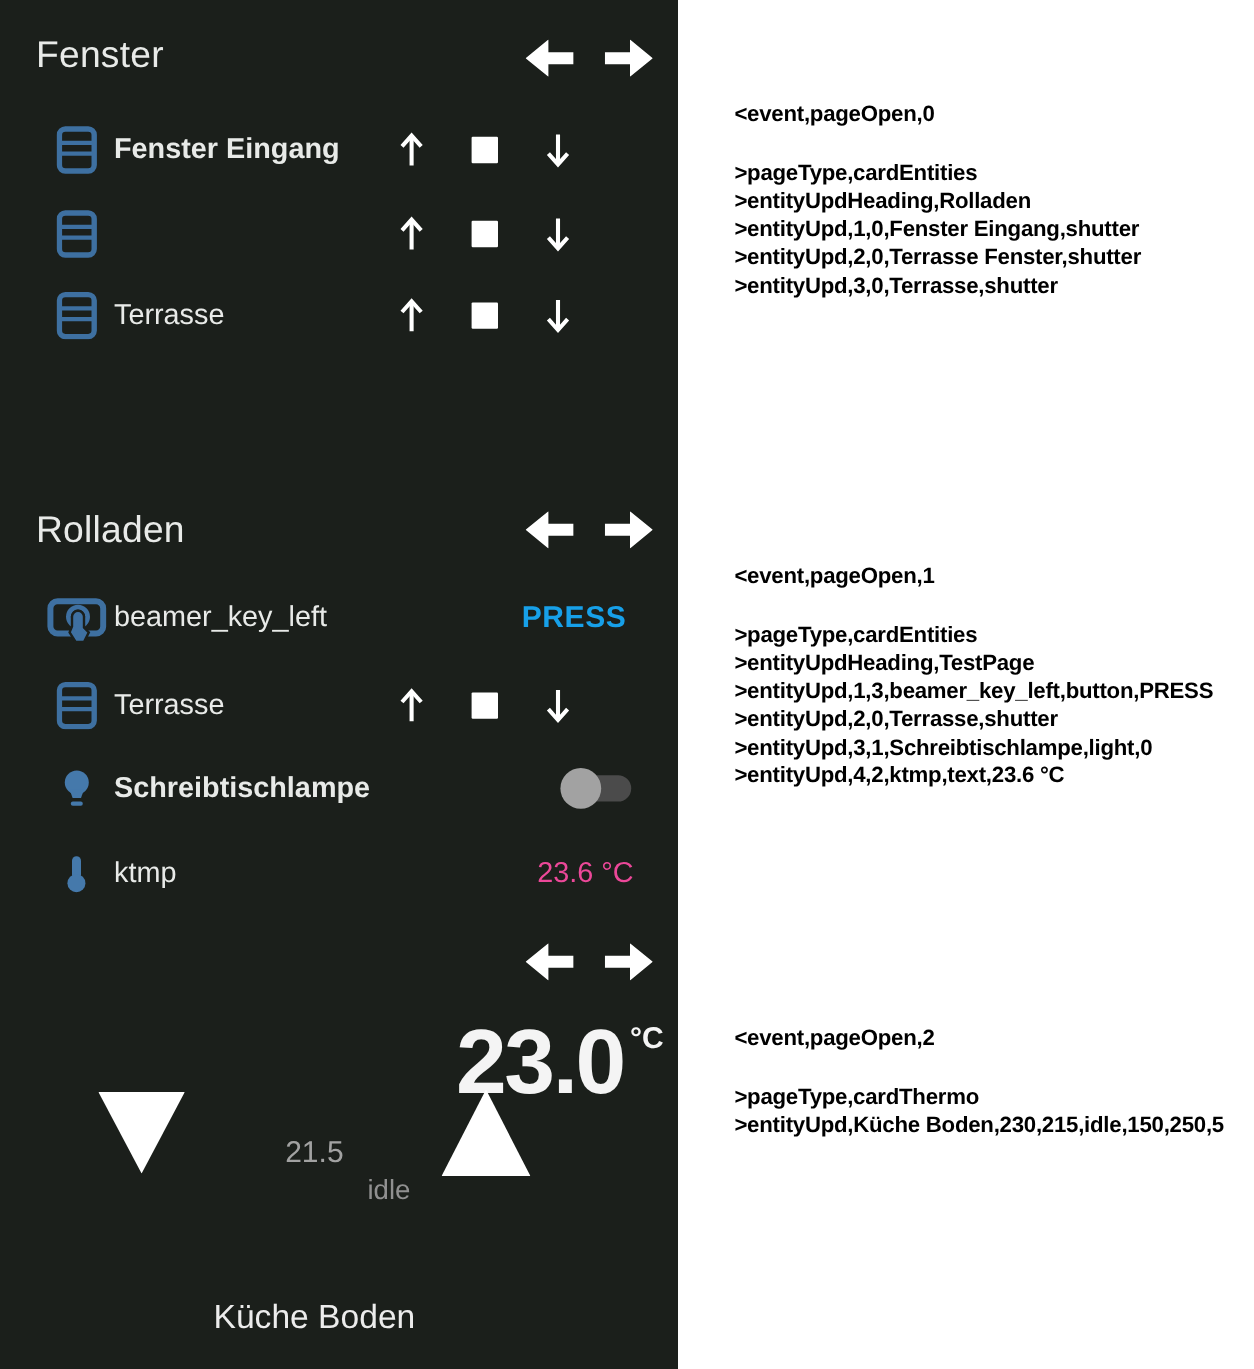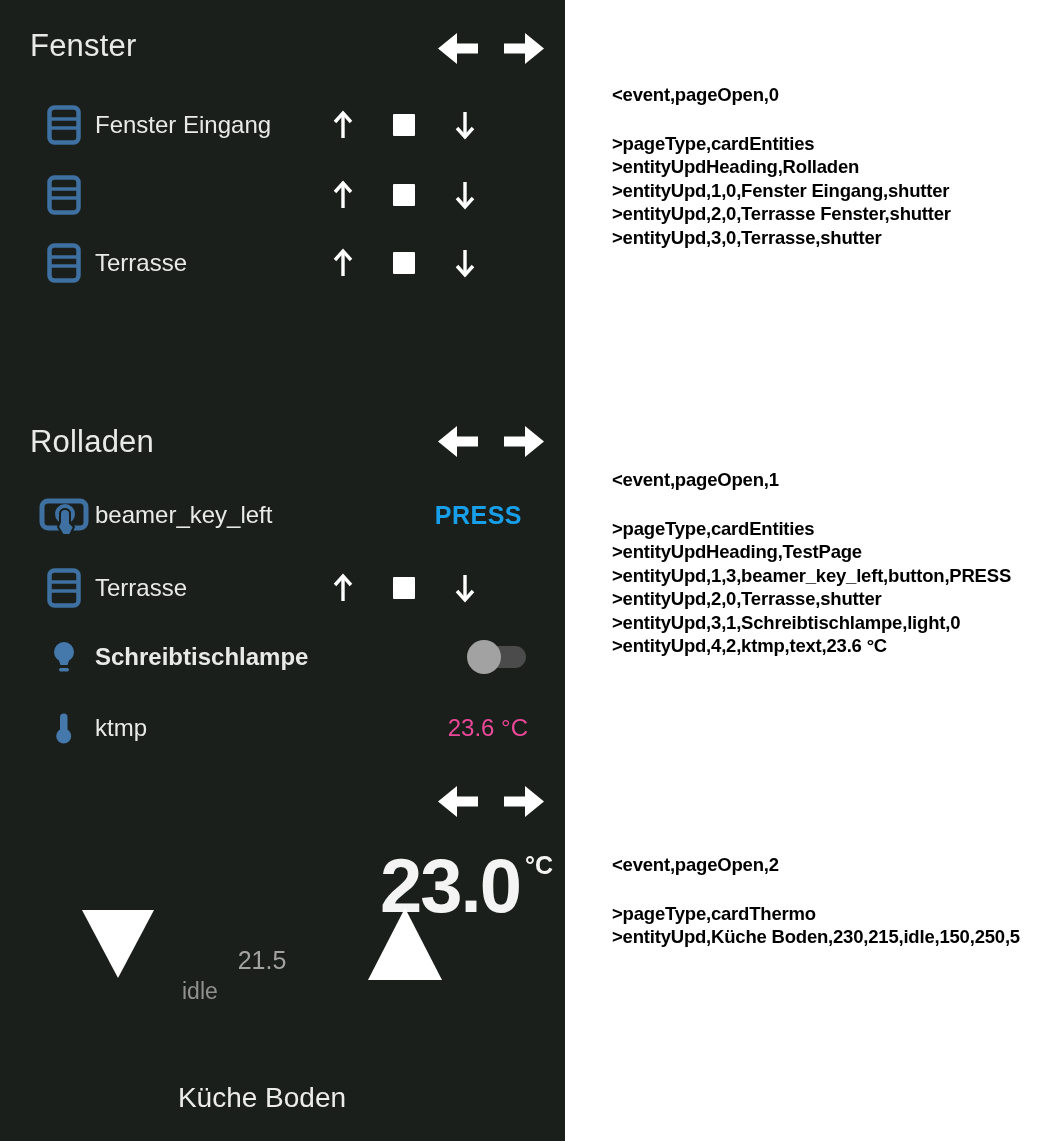--- a/index.html
+++ b/index.html
@@ -44,21 +44,21 @@
   
   .thermo-current{position:absolute;top:848px;left:0;width:548px;text-align:right;
                   color:#f4f4f4;line-height:1;white-space:nowrap;}
   .thermo-current .cur{font-size:76px;font-weight:700;letter-spacing:-2px;}
   .thermo-current .unit{font-size:25px;font-weight:700;position:relative;top:-38px;left:5px;}
   .thermo-btn{position:absolute;background:none;border:none;padding:0;margin:0;cursor:pointer;line-height:0;}
   .thermo-down{left:82px;top:910px;}
   .thermo-up{left:368px;top:908px;}
   .thermo-setpoint{position:absolute;top:946px;left:182px;width:160px;text-align:center;
                    font-size:25px;color:#a2a2a2;}
-  .thermo-state{position:absolute;top:978px;left:182px;width:160px;text-align:left;
+  .thermo-state{position:absolute;top:978px;left:182px;width:160px;text-align:right;
                 font-size:23px;color:#909090;}
   .thermo-name{position:absolute;top:1082px;left:62px;width:400px;text-align:center;
                font-size:28px;color:#ececec;white-space:nowrap;}
 
   
   .console-block{position:absolute;left:612px;color:#000;font-size:18.5px;font-weight:700;
                  line-height:23.5px;letter-spacing:-.2px;white-space:nowrap;}
   .console-block p{margin:0;}
   .console-block .lines{margin-top:25px;}
   .cb-0{top:83px;} .cb-1{top:468px;} .cb-2{top:853px;}
@@ -116,21 +116,21 @@
               <use href="#arrow-left-solid"></use>
             </svg></span>
       </button>
       <button class="nav-arrow" style="left:504px;top:33px;background:none;border:none;padding:0;" aria-label="next page">
         <span>
           <svg viewBox="0 0 40 31">
               <use href="#arrow-right-solid"></use>
             </svg></span>
       </button>
 
-      <div class="row" style="top:90px;">
+      <div class="row" style="top:90px;font-weight:bold;">
         <span class="e-icon">
           <svg width="34" height="40" viewBox="0 0 34 40">
               <use href="#icon-shutter"></use>
             </svg>
           </span>
         <span class="e-label">Fenster Eingang</span>
         <button class="ctl ctl-up">
           <svg width="26" height="34" viewBox="0 0 26 34">
               <use href="#arrow-up-thin"></use>
             </svg></button>

